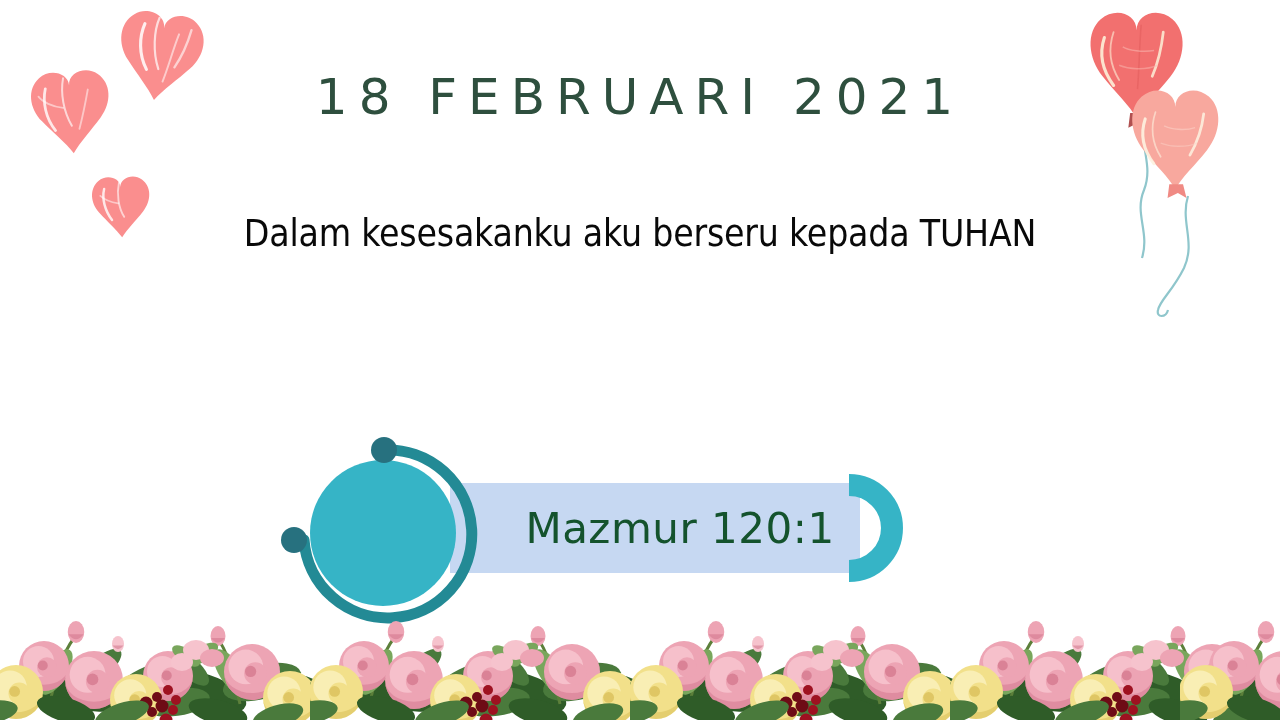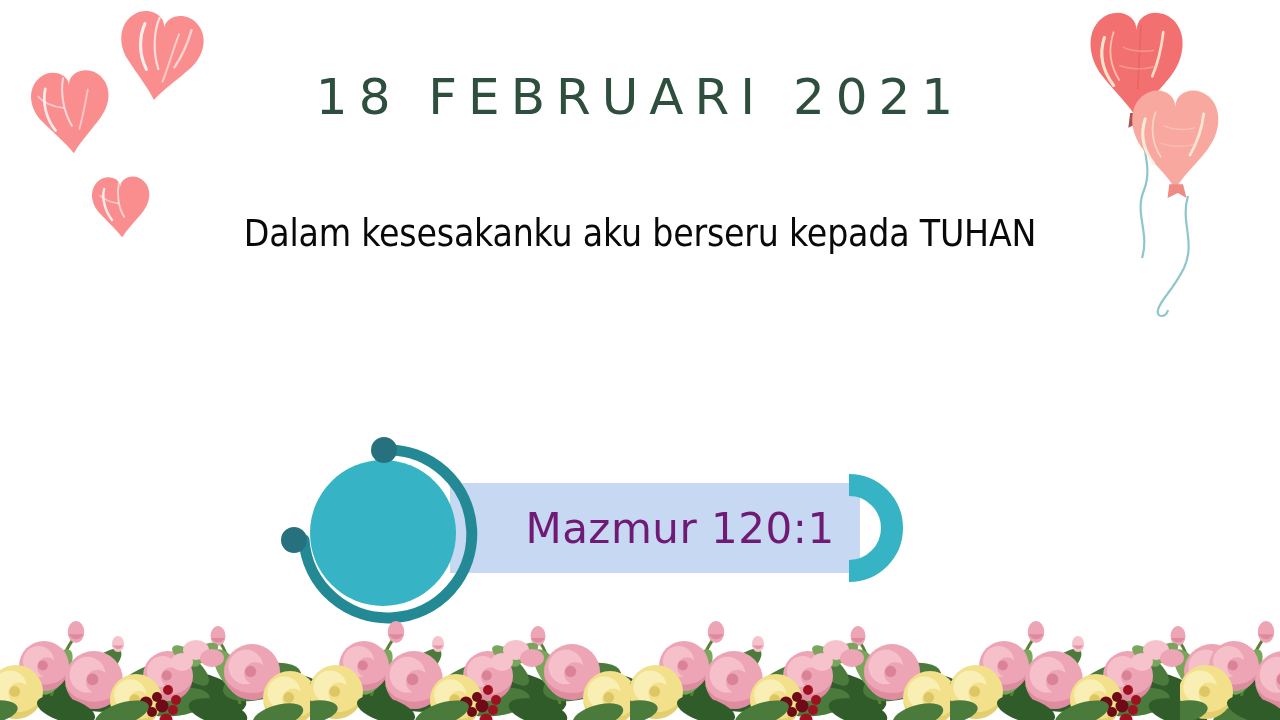--- a/index.html
+++ b/index.html
@@ -92,21 +92,21 @@
     left: 180px;
     top: 60px;
     width: 440px;
     height: 80px;
     display: flex;
     align-items: center;
     justify-content: center;
     font-family: "DejaVu Sans", sans-serif;
     font-size: 42px;
     font-weight: 400;
-    color: #701a75;
+    color: #14532d;
     letter-spacing: 0.5px;
     white-space: nowrap;
   }
 
   
   #floral-border {
     position: absolute;
     left: 0;
     bottom: 0;
     width: 1280px;

